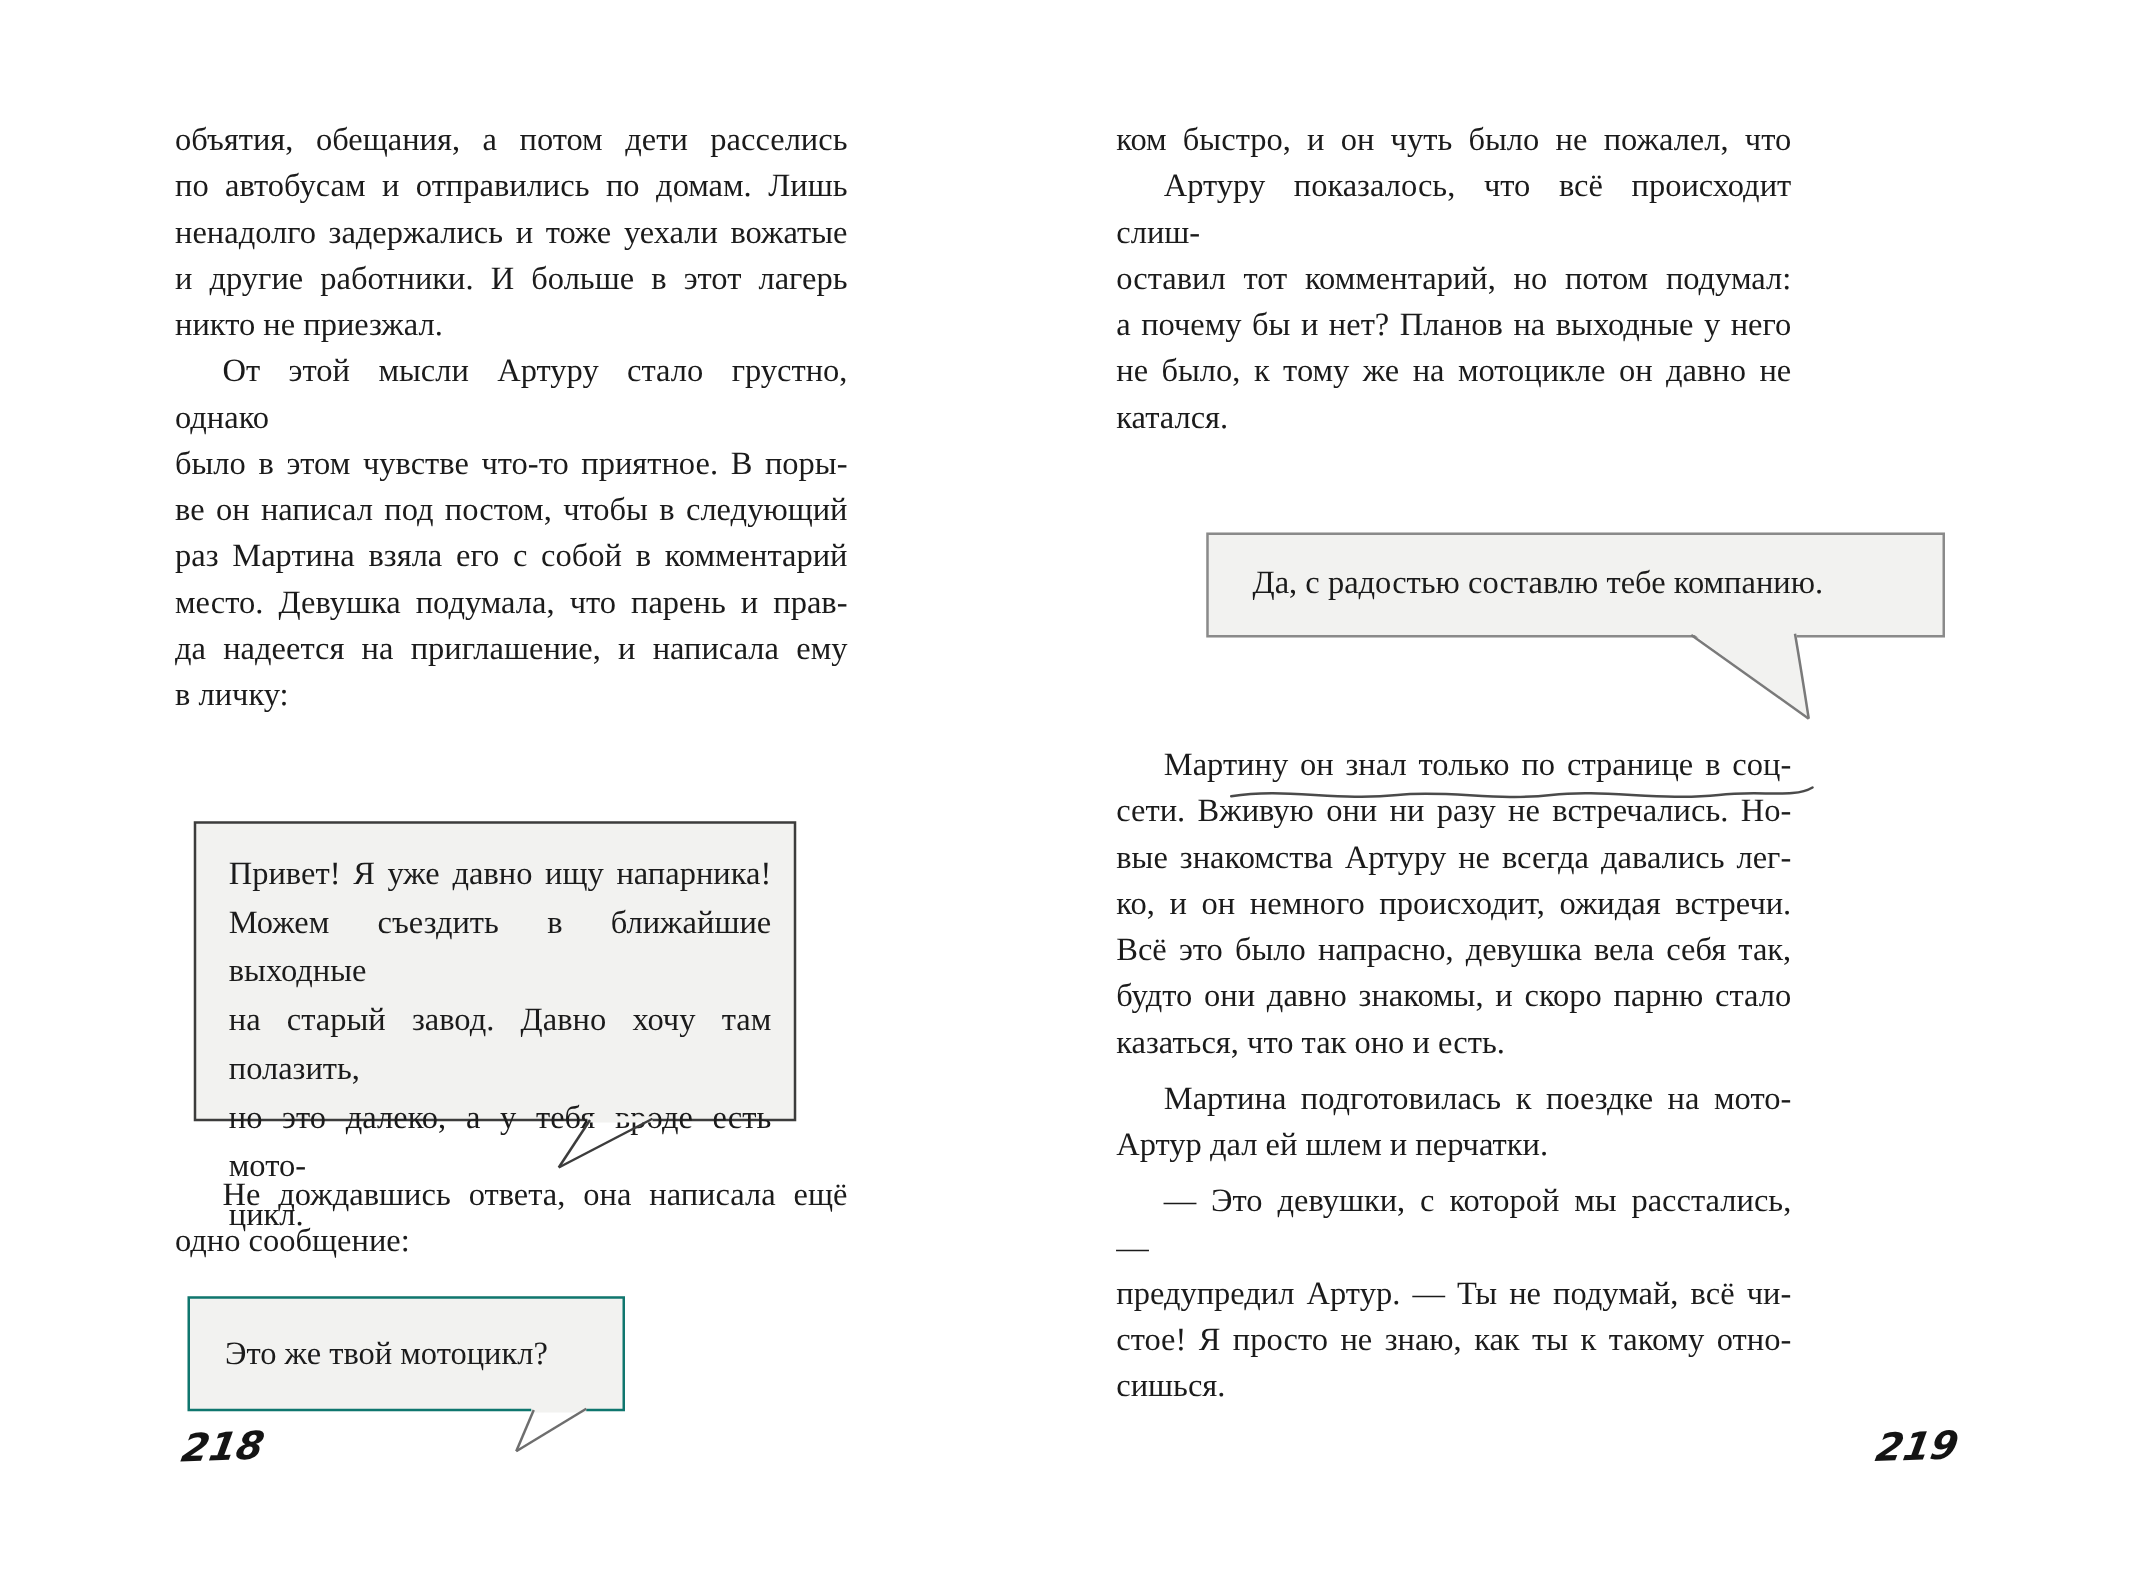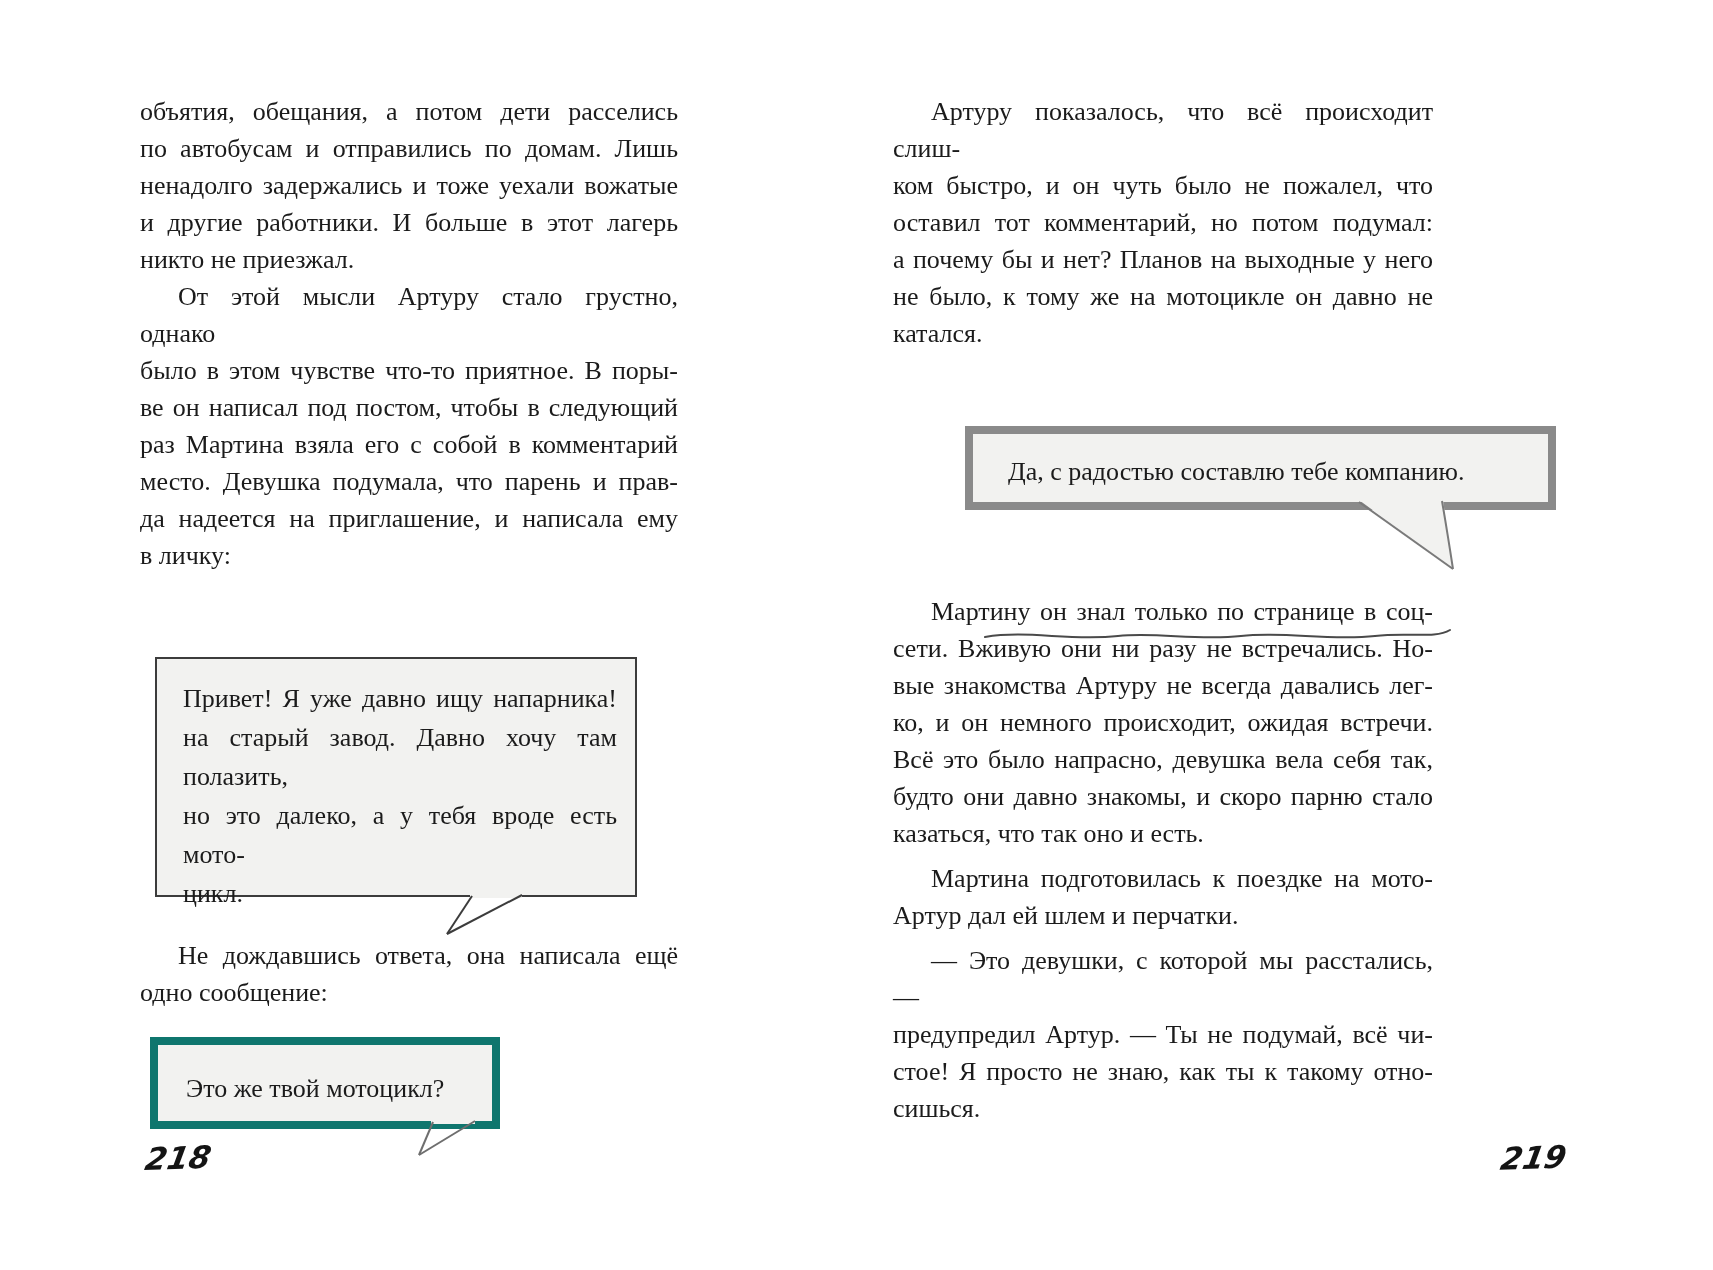--- a/index.html
+++ b/index.html
@@ -20,21 +20,21 @@
   .tline-last{text-align-last:left;}
   .tline-indent{text-indent:38px;}
 
   .bubble{
     position:relative;
     background:#f2f2f0;
     box-sizing:border-box;
   }
   .bubble .bubble-text{font-size:26px;line-height:39px;}
   .bubble-dark{border:2px solid #3c3c3c;}
-  .bubble-gray{border:8px solid #0f766e;}
+  .bubble-gray{border:2px solid #0f766e;}
 
   #l-p1{margin-top:0;}
   #l-p2{margin-top:0;}
   #l-b1{
     margin-top:83px;margin-left:15px;
     width:482px;height:240px;
     padding:20px 18px 0 26px;
   }
   #l-p3{margin-top:40px;}
   #l-b2{
@@ -91,20 +91,21 @@
         <div class="tline">ве он написал под постом, чтобы в следующий</div>
         <div class="tline">раз Мартина взяла его с собой в комментарий</div>
         <div class="tline">место. Девушка подумала, что парень и прав-</div>
         <div class="tline">да надеется на приглашение, и написала ему</div>
         <div class="tline tline-last">в личку:</div>
       </div>
 
     <div class="bubble bubble-dark" id="l-b1">
       <div class="bubble-text">
           <div class="tline">Привет! Я уже давно ищу напарника!</div>
+          <div class="tline">Можем съездить в ближайшие выходные</div>
           <div class="tline">на старый завод. Давно хочу там полазить,</div>
           <div class="tline">но это далеко, а у тебя вроде есть мото-</div>
           <div class="tline tline-last">цикл.</div>
         </div>
       <svg class="tail" id="tail-l1" width="95" height="46">
         <rect x="32" y="0" width="52" height="5" fill="#f2f2f0"></rect>
         <path d="M34,3 L9,41" stroke="#3c3c3c" stroke-width="2" fill="none"></path>
         <path d="M9,41 L84,2" stroke="#3c3c3c" stroke-width="2" fill="none"></path>
       </svg>
     </div>
@@ -121,22 +122,22 @@
       <svg class="tail" id="tail-l2" width="80" height="42">
         <rect x="20" y="0" width="44" height="5" fill="#f2f2f0"></rect>
         <path d="M22,3 L8,36" stroke="#6e6e6e" stroke-width="2" fill="none"></path>
         <path d="M8,36 L64,2" stroke="#6e6e6e" stroke-width="2" fill="none"></path>
       </svg>
     </div>
   </div>
 
   <div class="page-col right-col">
     <div class="para" id="r-p1">
+        <div class="tline">ком быстро, и он чуть было не пожалел, что</div>
         <div class="tline tline-indent">Артуру показалось, что всё происходит слиш-</div>
-        <div class="tline">ком быстро, и он чуть было не пожалел, что</div>
         <div class="tline">оставил тот комментарий, но потом подумал:</div>
         <div class="tline">а почему бы и нет? Планов на выходные у него</div>
         <div class="tline">не было, к тому же на мотоцикле он давно не</div>
         <div class="tline tline-last">катался.</div>
       </div>
 
     <div class="bubble bubble-gray" id="r-b1">
       <div class="bubble-text">
           <div class="tline tline-last">Да, с радостью составлю тебе компанию.</div>
         </div>

